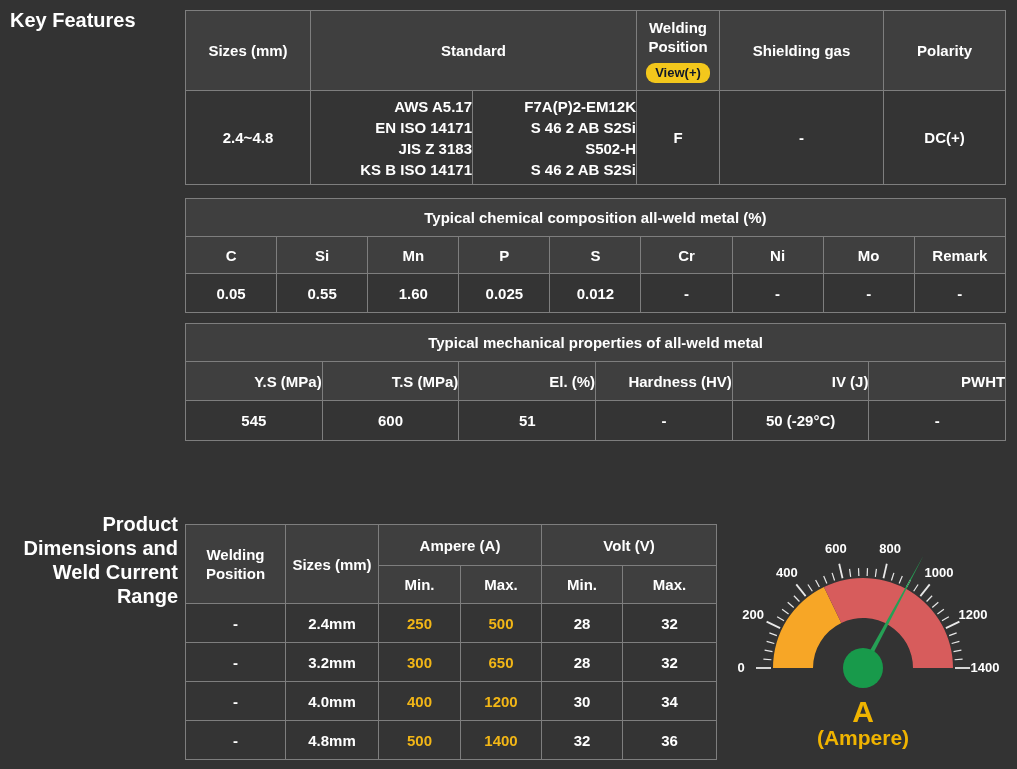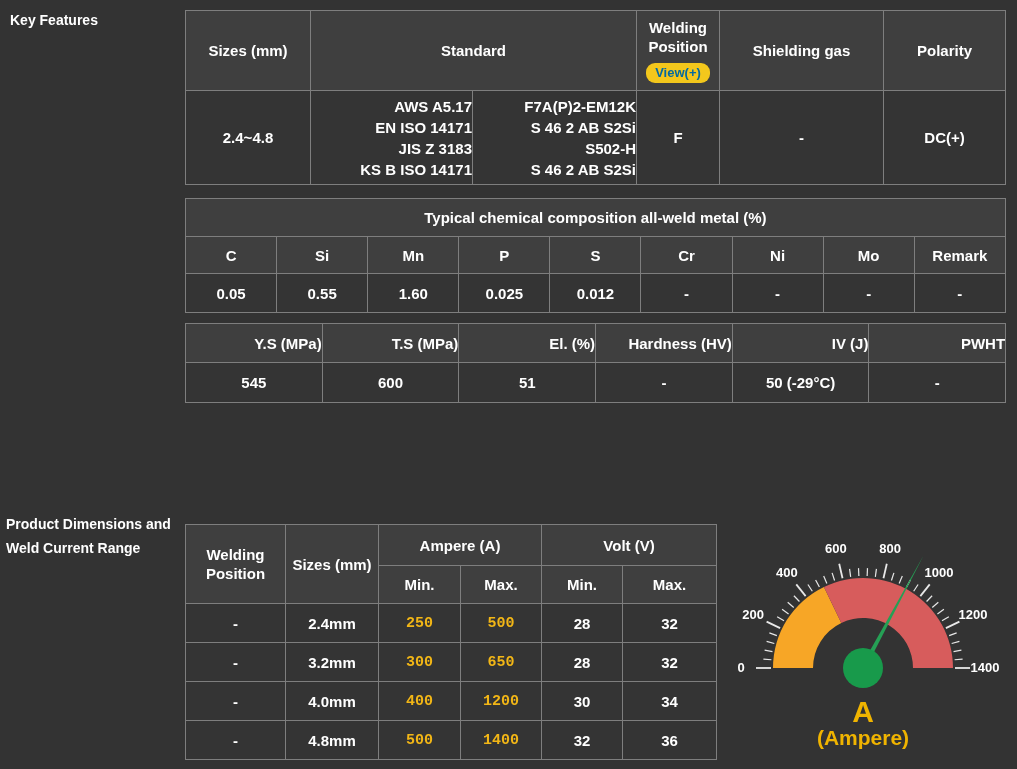--- a/index.html
+++ b/index.html
@@ -1,38 +1,38 @@
 <!DOCTYPE html>
 <html style="--accent: #f0b400; --amber: #f2b616; --badge-bg: #f3c71c;"><head>
 <meta charset="utf-8">
 <style>
   * { margin:0; padding:0; box-sizing:border-box; }
   html,body { background:#333333; }
   body {
     width:1017px; height:769px; overflow:hidden; position:relative;
     font-family:"Liberation Sans", sans-serif;
   }
-  .section-title { position:absolute; color:#ffffff; font-size:14px; font-weight:700; line-height:24px; }
+  .section-title { position:absolute; color:#ffffff; font-size:20px; font-weight:700; line-height:24px;text-align:right; }
   .h-key  { left:10px; top:8px; }
   .h-prod { left:6px; top:512px; width:172px; }
 
   table { border-collapse:collapse; table-layout:fixed; color:#ffffff; text-align:center; position:absolute; }
   th, td { border:1px solid #7e7e7e; font-size:15px; font-weight:700; overflow:hidden; }
   th { background:#3f3f3f; }
   td { background:#343434; }
 
   
   .t1 { left:185px; top:10px; width:820px; }
   .t1 thead th { height:80px; }
   .t1 tbody td { height:94px; }
   .t1 td.list { text-align:right; padding-left:16px; }
   .t1 td.list div { line-height:21px; }
   .view-badge {
     display:inline-block; margin-top:7px; padding:2px 9px 3px;
-    background:var(--badge-bg,#f3c71c); color:#0369a1;
+    background:var(--badge-bg,#f3c71c); color:#0f172a;
     font-size:13px; font-weight:700; border:none; border-radius:9px;
     font-family:"Liberation Sans", sans-serif; cursor:pointer;
   }
   .wp-head-text { display:block; line-height:19px; }
 
   
   .t2 { left:185px; top:198px; width:820px;border-radius:31px; }
   .t2 .title-row th { height:38px; }
   .t2 .cols th { height:37px; }
   .t2 tbody td { height:39px; }
@@ -41,21 +41,21 @@
   .t3 { left:185px; top:323px; width:820px; }
   .t3 .title-row th { height:38px; }
   .t3 .cols th { height:39px;text-align:right; }
   .t3 tbody td { height:40px; }
 
   
   .t4 { left:185px; top:524px; width:531px; }
   .t4 .hdr1 th { height:41px; }
   .t4 .hdr2 th { height:38px; }
   .t4 tbody td { height:39px; }
-  .t4 td.amber { color:var(--amber,#f2b616);font-family:Liberation Mono, monospace; }
+  .t4 td.amber { color:var(--amber,#f2b616); }
   .t4 th.wp-col { line-height:19px; }
 
   
   .gauge { position:absolute; left:720px; top:520px; width:297px; height:249px; }
   .gauge svg { display:block; }
   .gauge-label-main {
     position:absolute; left:0; top:176px; width:286px; text-align:center;
     color:var(--accent,#f0b400); font-size:30px; font-weight:700; line-height:32px;
   }
   .gauge-label-sub {
@@ -144,20 +144,23 @@
       <td>-</td>
     </tr>
   </tbody>
 </table>
 
 <table class="t3">
   <colgroup>
       <col span="6" style="width:136.7px">
     </colgroup>
   <thead>
+    <tr class="title-row">
+      <th colspan="6">Typical mechanical properties of all-weld metal</th>
+    </tr>
     <tr class="cols">
       <th>Y.S (MPa)</th>
       <th>T.S (MPa)</th>
       <th>El. (%)</th>
       <th>Hardness (HV)</th>
       <th>IV (J)</th>
       <th>PWHT</th>
     </tr>
   </thead>
   <tbody>

